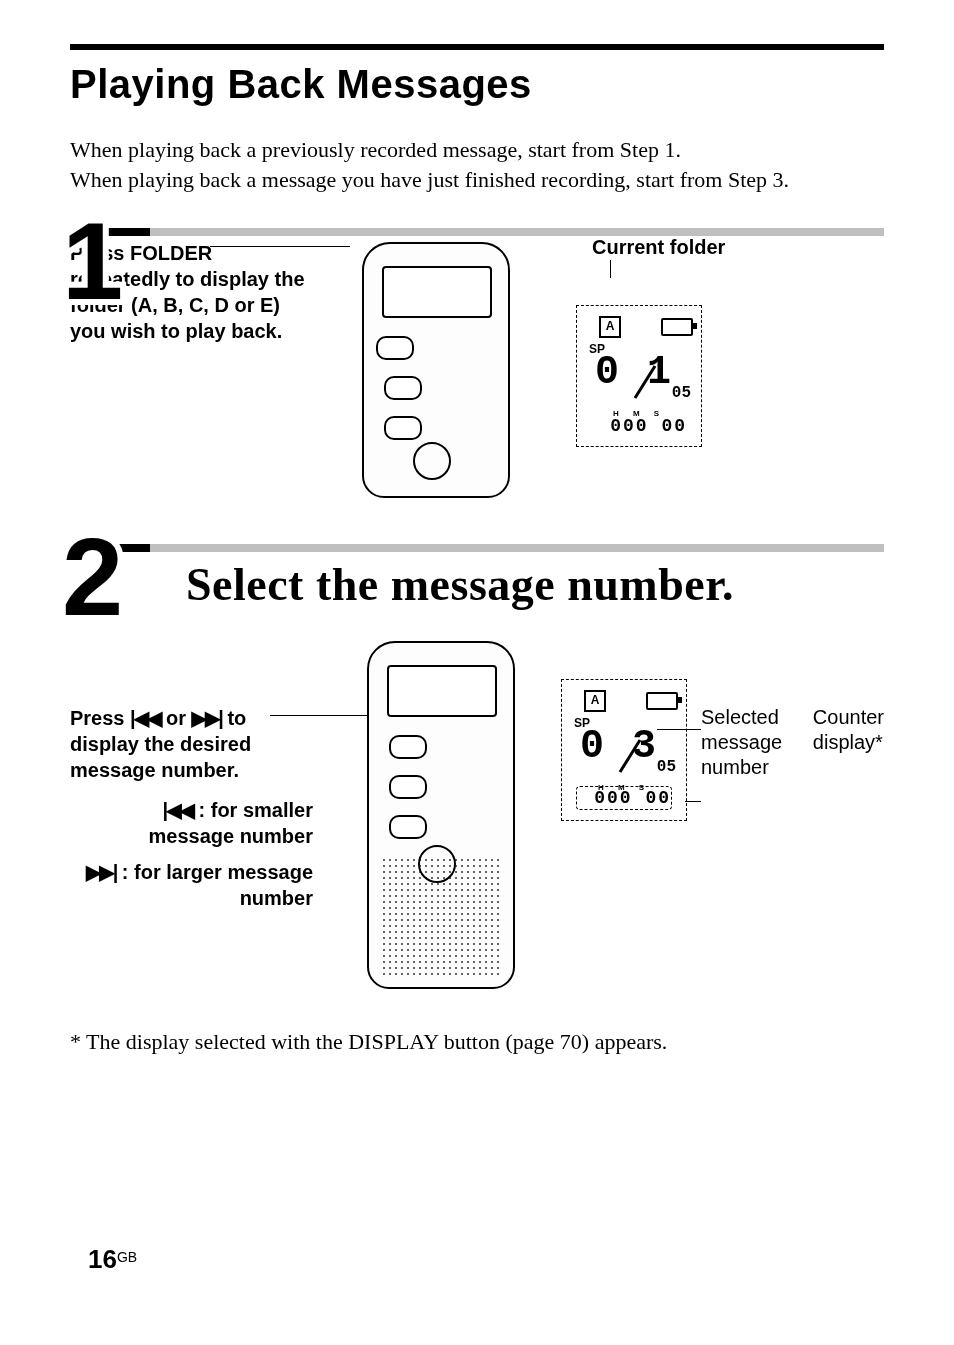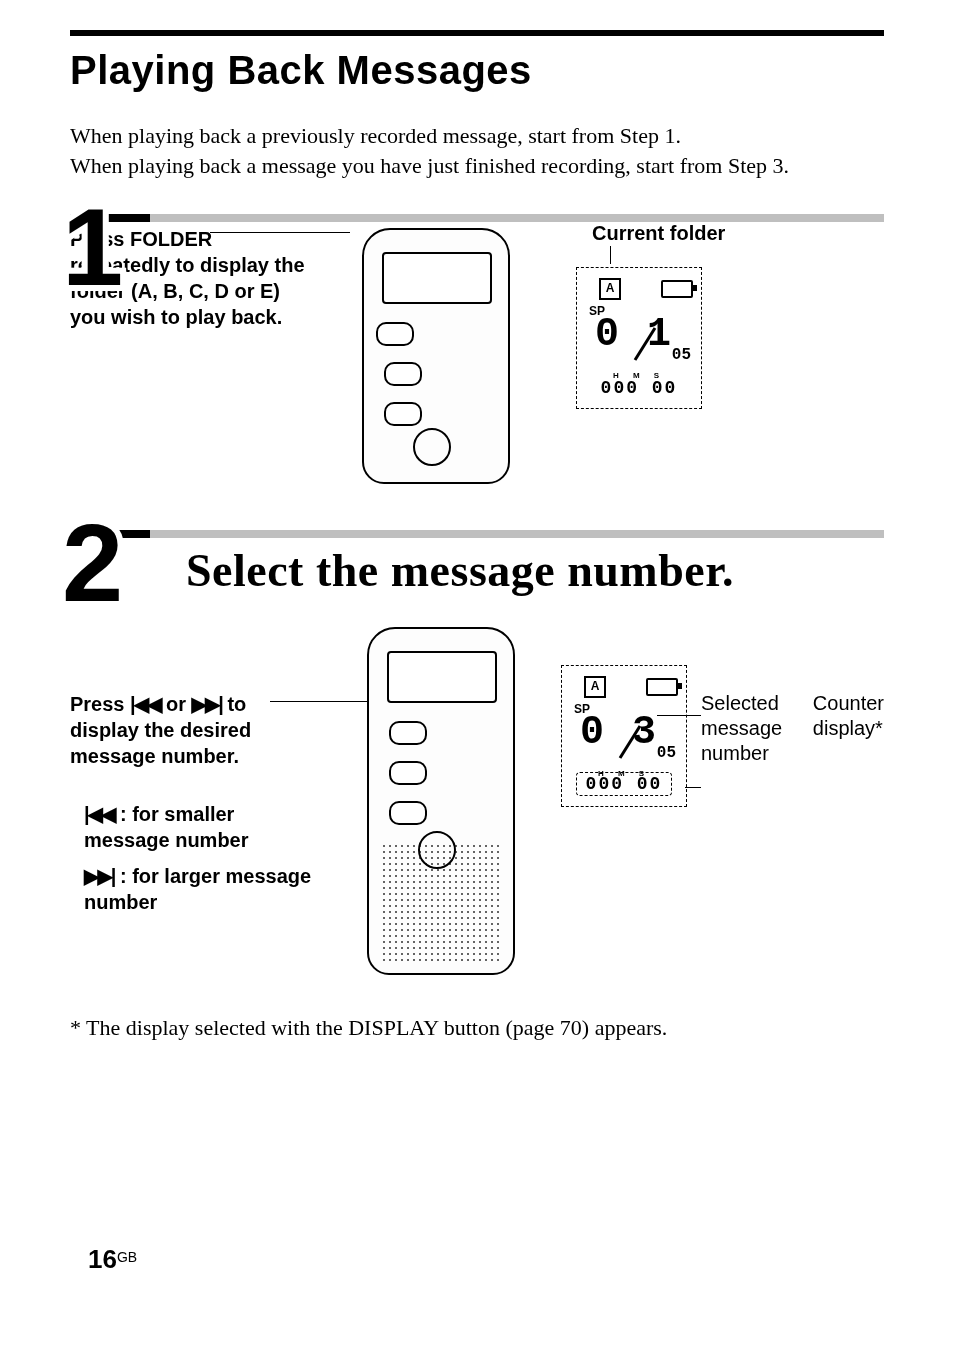--- a/index.html
+++ b/index.html
@@ -6,21 +6,21 @@
     margin: 0;
     padding: 0;
     background: #fff;
     color: #000;
     font-family: Georgia, 'Times New Roman', serif;
   }
   .page {
     width: 954px;
     height: 1345px;
     box-sizing: border-box;
-    padding: 22px 70px 0 70px;
+    padding: 36px 70px 0 70px;
     position: relative;
   }
   .top-rule {
     border-top: 6px solid #000;
     margin-top: 8px;
     margin-bottom: 10px;
   }
   h1.page-title {
     font-family: Arial, Helvetica, sans-serif;
     font-weight: 900;
@@ -100,37 +100,39 @@
     flex: 0 0 212px;
     display: flex;
     justify-content: center;
     align-items: flex-start;
   }
   .col-right-1 {
     flex: 1;
     display: flex;
     flex-direction: column;
     align-items: flex-start;
+    gap: 24px;
   }
   .col-right-2 {
     flex: 1;
     display: flex;
     align-items: flex-start;
     gap: 14px;
     padding-top: 44px;
   }
 
   .bold-sans {
     font-family: Arial, Helvetica, sans-serif;
     font-weight: 700;
   }
 
   .sub-list {
-    margin-top: 32px;
+    margin-top: 14px;
     padding-left: 14px;
+    text-align: right;
   }
   .sub-list p {
     margin: 4px 0 10px 0;
   }
 
   
   .device {
     width: 176px;
     height: 268px;
     position: relative;
@@ -213,21 +215,21 @@
   .lcd .small {
     position: absolute;
     right: 10px; top: 78px;
     font: 700 16px 'Courier New', monospace;
   }
   .lcd .counter-row {
     position: absolute;
     left: 14px; right: 14px; bottom: 10px;
     font: 700 18px 'Courier New', monospace;
     letter-spacing: 2px;
-    text-align: center;
+    text-align: right;
   }
   .lcd .slash-big {
     position: absolute;
     left: 56px;
     top: 58px;
     width: 24px; height: 36px;
   }
 
   .callout-line {
     position: absolute;

